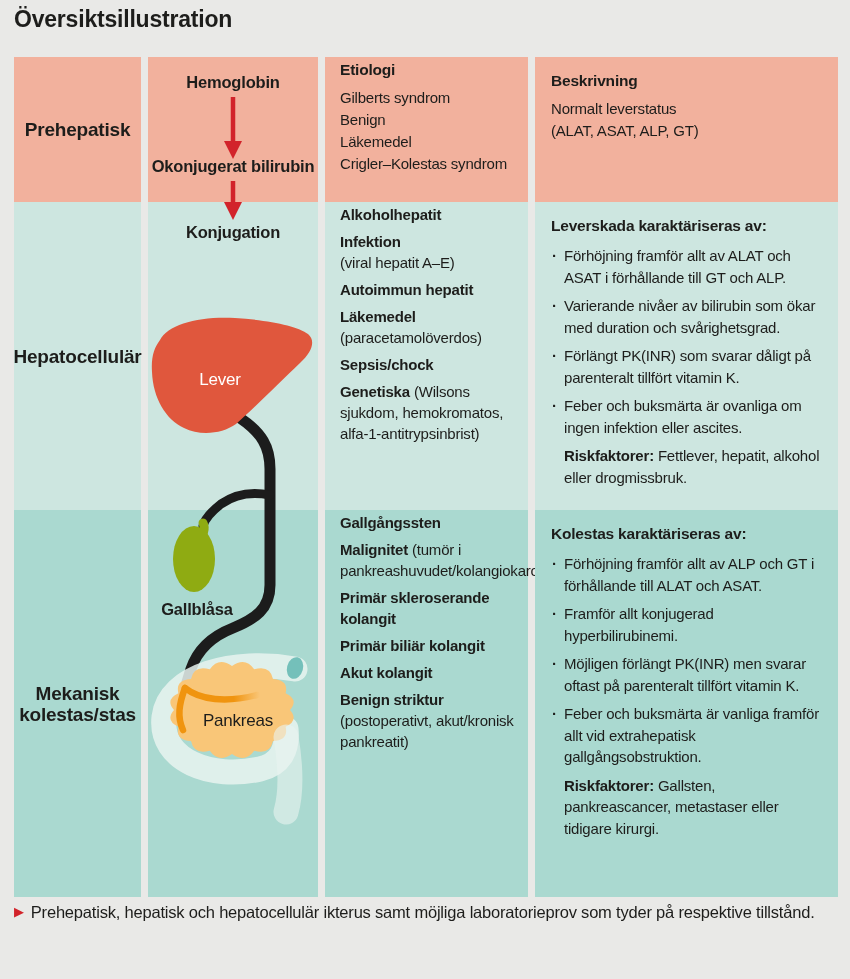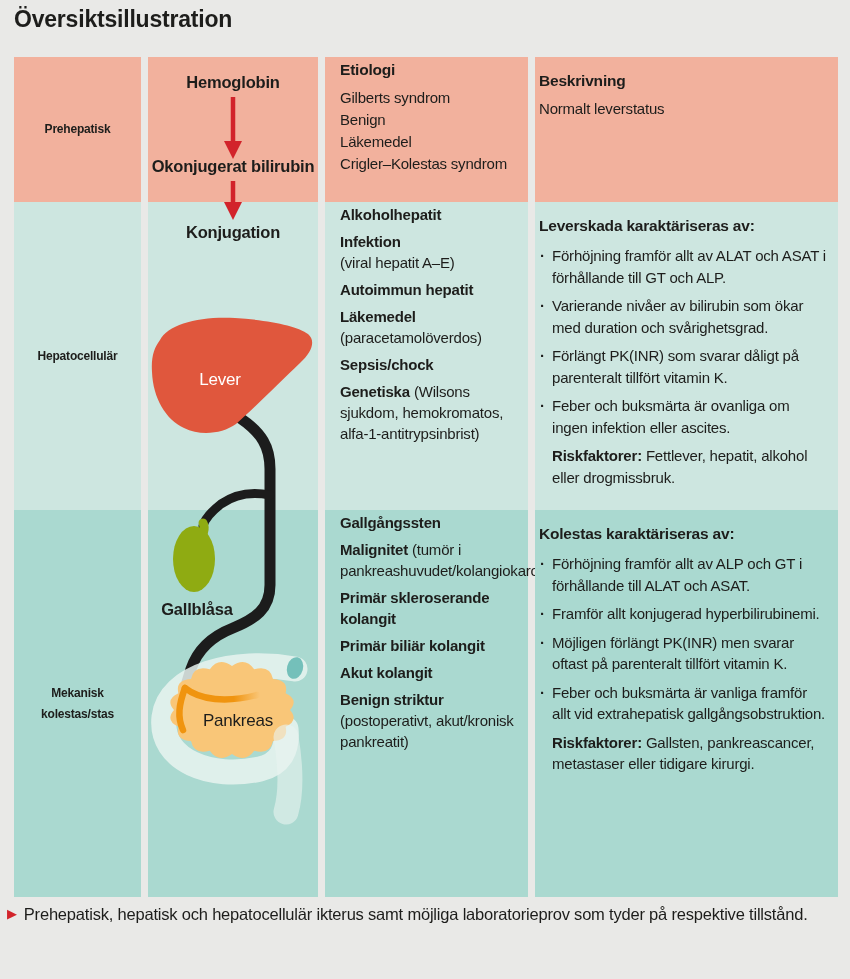--- a/index.html
+++ b/index.html
@@ -10,39 +10,39 @@
   }
   *{box-sizing:border-box;margin:0;padding:0;}
   body{width:850px;height:979px;font-family:"Liberation Sans",sans-serif;}
   .figure{position:relative;width:850px;height:979px;background:var(--c-bg);color:var(--c-text);overflow:hidden;}
   .title{position:absolute;left:14px;top:6px;font-size:23px;font-weight:700;letter-spacing:-0.2px;}
   .table{position:absolute;left:14px;top:57px;width:824px;height:840px;display:grid;
          grid-template-columns:127px 170px 203px 1fr;grid-template-rows:145px 308px 387px;column-gap:7px;}
   .cell{font-size:15px;letter-spacing:-0.2px;line-height:21px;}
   .bg-salmon{background:var(--c-salmon);} .bg-t1{background:var(--c-teal1);} .bg-t2{background:var(--c-teal2);}
   .rowlab{display:flex;align-items:center;justify-content:center;text-align:center;
-          font-weight:700;font-size:12px;line-height:21px;padding:0 8px;}
+          font-weight:700;font-size:19px;line-height:21px;padding:0 8px;}
   .pad{padding:2px 10px 0 15px;}
-  .pad4{padding:13px 12px 0 4px;}
+  .pad4{padding:13px 12px 0 16px;}
   .hdr{font-weight:700;font-size:15.5px;margin-bottom:7px;}
   .plain{line-height:22px;}
   .item{margin-bottom:6px;}
   .b{font-weight:700;margin-top:24px;}
   .rr.blk{display:block;}
   .rr:empty{display:none;}
   ul.bul{list-style:none;margin-top:9px;}
   ul.bul li{position:relative;padding-left:13px;margin-bottom:7px;line-height:21.5px;}
   .blt{position:absolute;left:1px;top:0;font-weight:700;}
   .risk{padding-left:13px;line-height:21.5px;}
   .art{position:absolute;left:14px;top:57px;width:824px;height:840px;pointer-events:none;}
   .art text{font-family:"Liberation Sans",sans-serif;fill:var(--c-text);text-anchor:middle;
             font-size:16.5px;font-weight:700;letter-spacing:-0.2px;}
   .art text.light{font-weight:400;font-size:17px;}
   .art text.white{fill:#ffffff;font-weight:400;font-size:17px;}
-  .caption{position:absolute;left:7px;top:903px;width:812px;font-size:16.5px;line-height:23px;letter-spacing:-0.2px;}
+  .caption{position:absolute;left:14px;top:903px;width:812px;font-size:16.5px;line-height:18px;letter-spacing:-0.2px;}
   .cap-marker{color:var(--c-red);font-size:13px;margin-right:7px;position:relative;top:-2px;}
 </style>
 </head>
 <body>
 
 <div class="figure">
 
   <h1 class="title">Översiktsillustration</h1>
 
   <div class="table">
@@ -52,20 +52,21 @@
     <div class="cell bg-salmon pad">
       <div class="hdr">Etiologi</div>
       <div class="plain">Gilberts syndrom</div>
       <div class="plain">Benign</div>
       <div class="plain">Läkemedel</div>
       <div class="plain">Crigler–Kolestas syndrom</div>
     </div>
     <div class="cell bg-salmon pad4">
       <div class="hdr">Beskrivning</div>
       <div class="plain">Normalt leverstatus</div>
+      <div class="plain">(ALAT, ASAT, ALP, GT)</div>
     </div>
 
     <div class="cell bg-t1 rowlab">Hepatocellulär</div>
     <div class="cell bg-t1"></div>
     <div class="cell bg-t1 pad">
       <div class="item"><span class="b">Alkoholhepatit</span></div>
       <div class="item"><span class="b">Infektion</span><span class="rr blk">(viral hepatit A–E)</span></div>
       <div class="item"><span class="b">Autoimmun hepatit</span></div>
       <div class="item"><span class="b">Läkemedel</span><span class="rr blk">(paracetamolöverdos)</span></div>
       <div class="item"><span class="b">Sepsis/chock</span></div>

